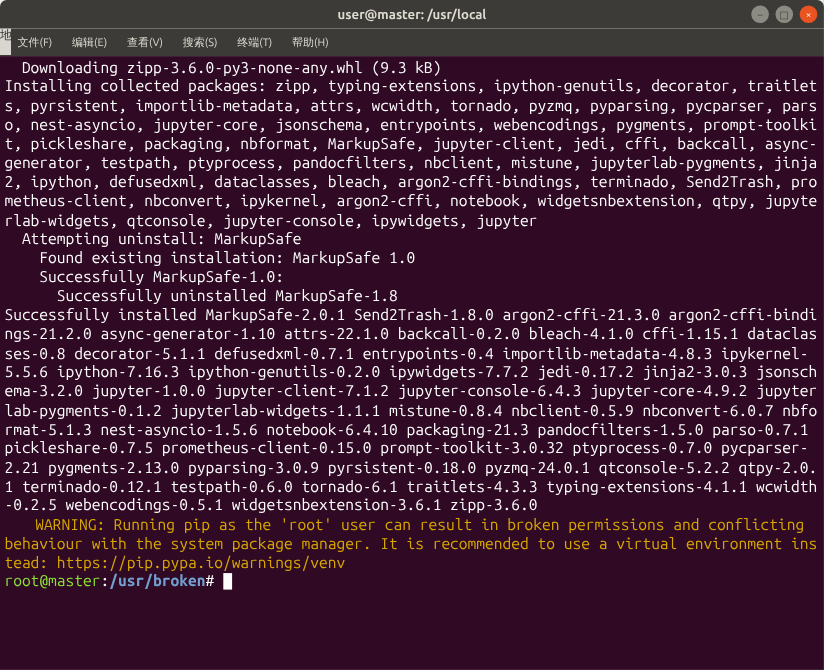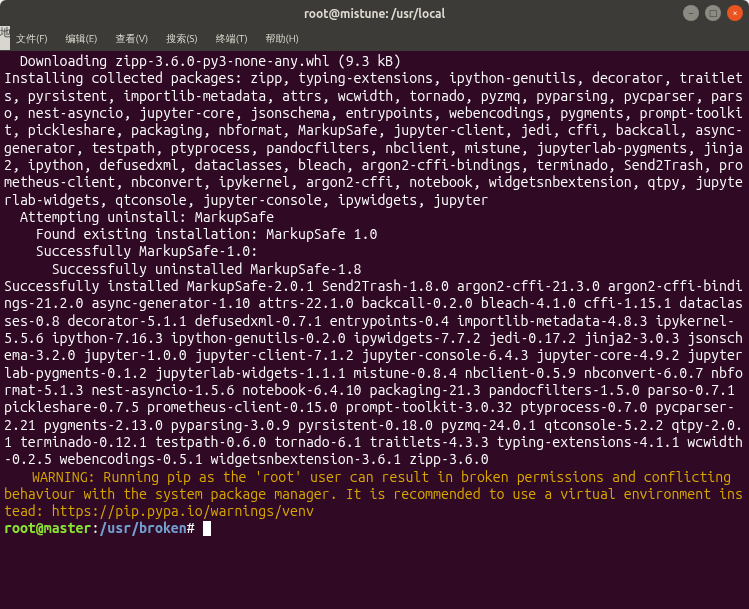--- a/index.html
+++ b/index.html
@@ -82,21 +82,21 @@
       font-size: 14.2px;
       line-height: 1.22;
       color: #ffffff;
       overflow: hidden;
       white-space: pre-wrap;
       word-break: break-all;
       position: relative;
     }
     .term-white { color: #ffffff; }
     .term-yellow { color: #d9a800; margin-left: 28px; }
-    .prompt-user { color: #8ae234; font-weight: bold; }
+    .prompt-user { color: #8ae234; font-weight: normal; }
     .prompt-path { color: #729fcf; font-weight: bold; }
     .prompt-char { color: #ffffff; }
     .cursor {
       display: inline-block;
       width: 8px;
       height: 15px;
       background: #ffffff;
       vertical-align: text-bottom;
     }
     .watermark {
@@ -106,21 +106,21 @@
       color: rgba(220,220,220,0.55);
       font-family: sans-serif;
       font-size: 13px;
       pointer-events: none;
     }
   </style>
 </head>
 <body>
 
 <div class="titlebar">
-  <span class="titlebar-title">root@mistune: /usr/local</span>
+  <span class="titlebar-title">user@master: /usr/local</span>
   <div class="window-controls">
     <div class="win-btn win-min">–</div>
     <div class="win-btn win-max">□</div>
     <div class="win-btn win-close">×</div>
   </div>
 </div>
 
 <div class="left-tab">地</div>
 
 <div class="menubar">

